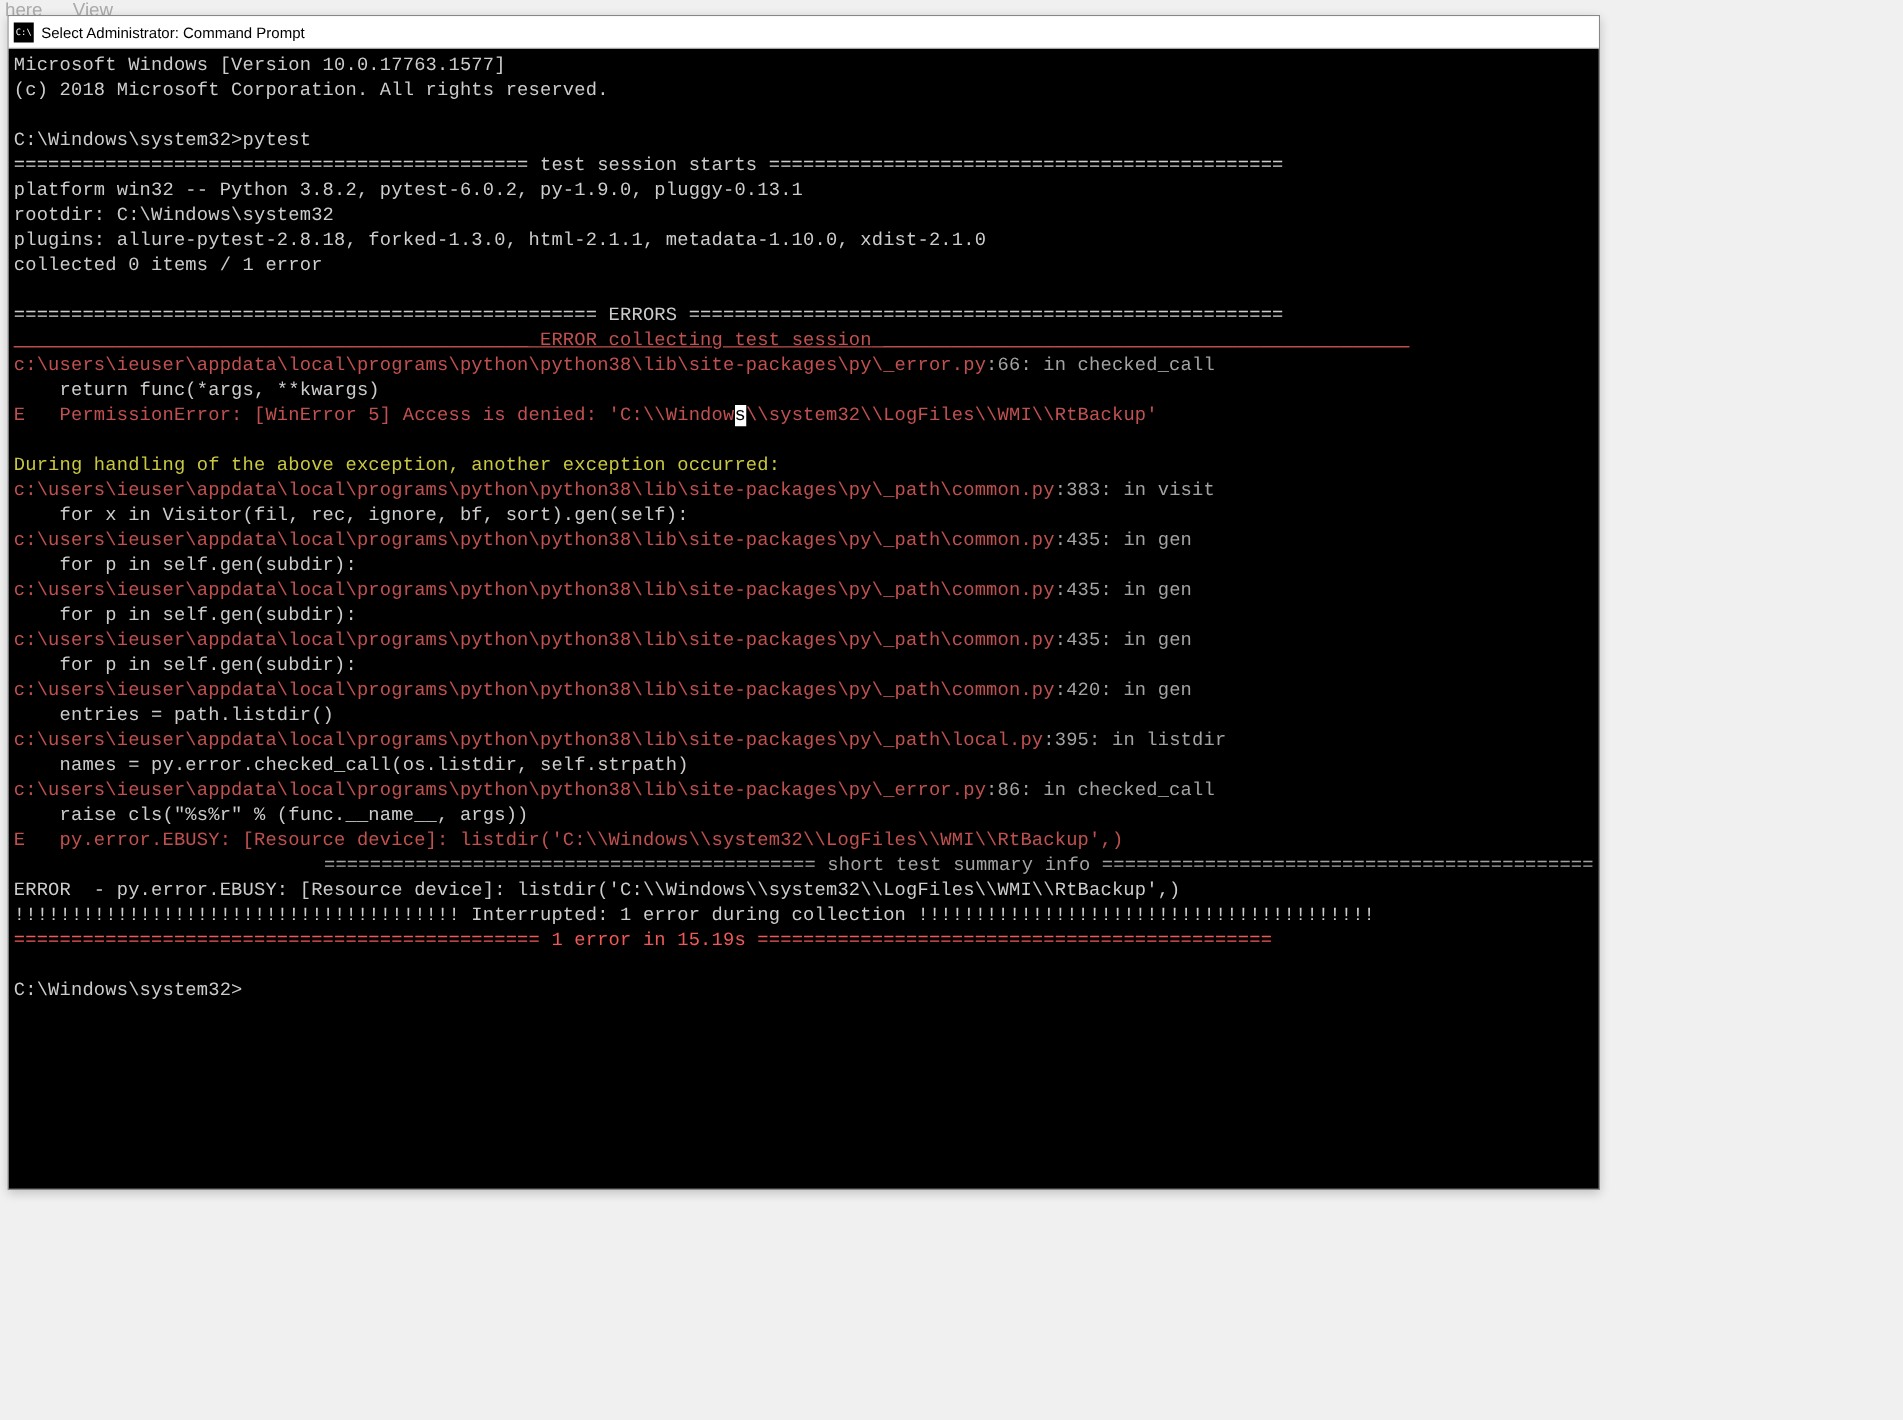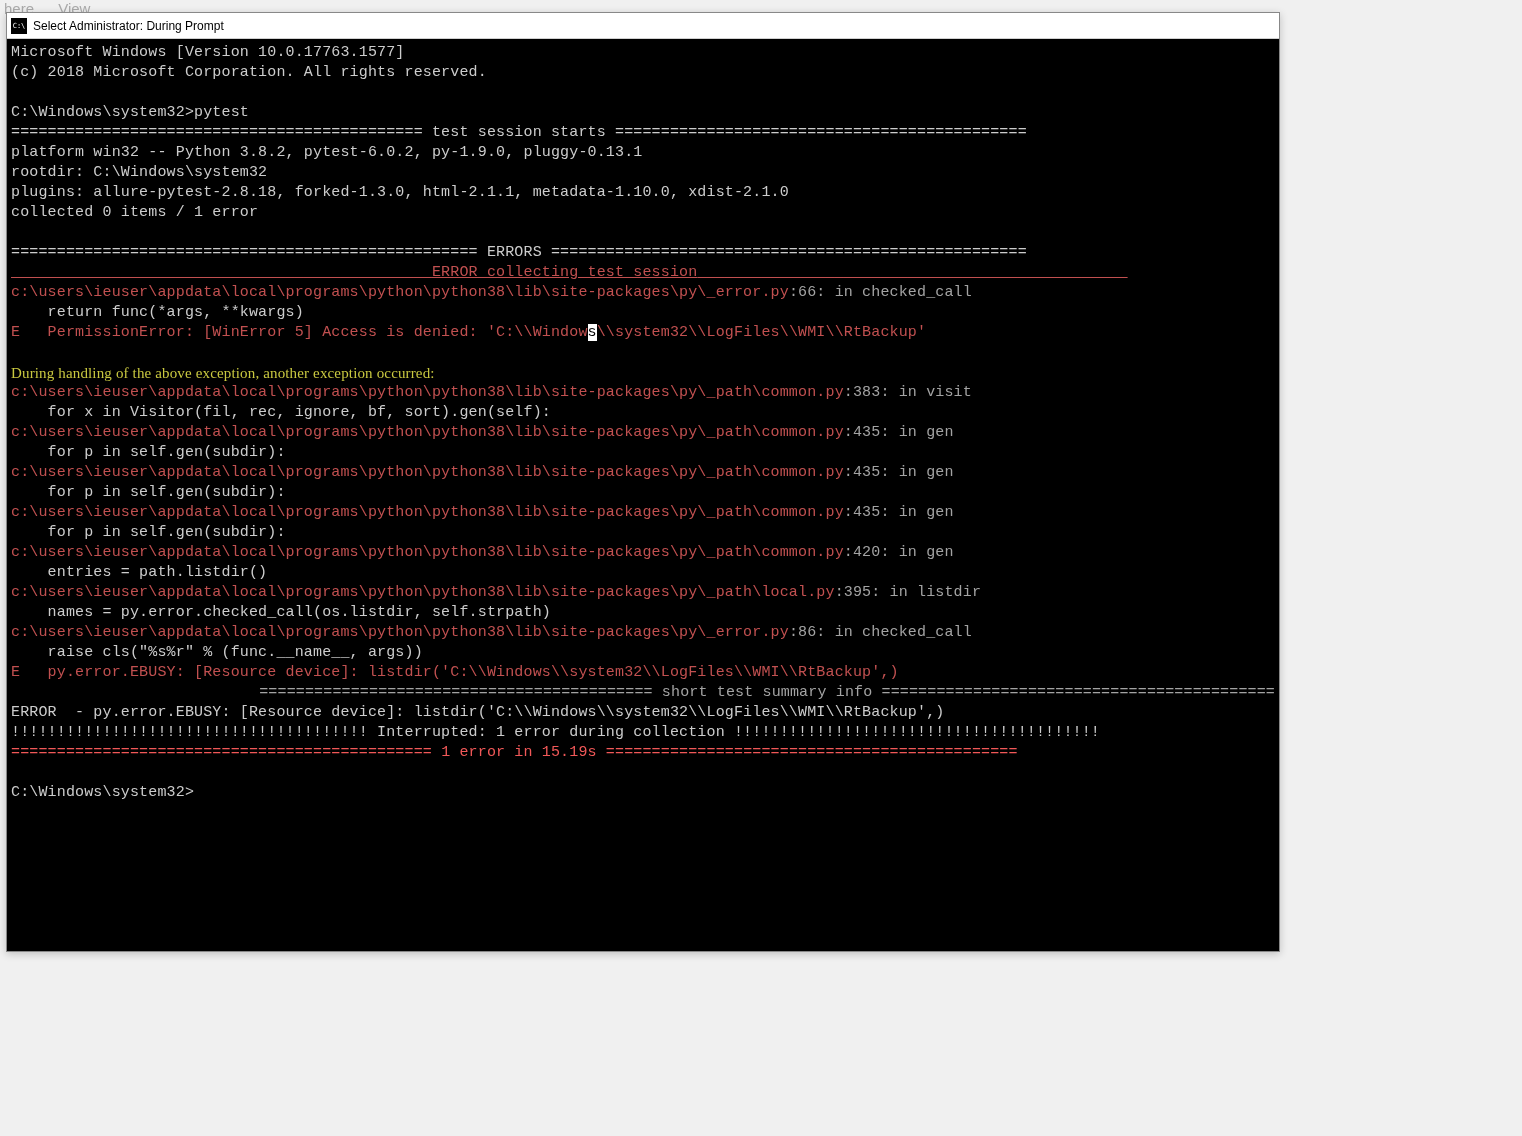--- a/index.html
+++ b/index.html
@@ -53,21 +53,21 @@
     padding: 4px 4px;
     font-size: 15px;
     line-height: 20px;
     white-space: pre;
     overflow: hidden;
     letter-spacing: 0.15px;
   }
   .c-red-dark { color: #c15050; }
   .c-red { color: #f15858; }
   .c-cyan { color: #a3a3a3; text-align: right; }
-  .c-yellow { color: #c9c840; font-family: Liberation Serif, serif; }
+  .c-yellow { color: #c9c840; }
   .sel { background: #fff; color: #000; }
   .underline { text-decoration: underline; text-decoration-color: #c15050; }
   
   .menu-ghost {
     position: absolute;
     top: 0;
     left: 4px;
     font-family: 'Segoe UI', sans-serif;
     font-size: 15px;
     color: #aaa;
@@ -78,16 +78,16 @@
 <body>
 
 <div class="menu-ghost">
   <span>here</span>
   <span>View</span>
 </div>
 
 <div class="window">
   <div class="titlebar">
     <span class="titlebar-icon"></span>
-    <span>Select Administrator: During Prompt</span>
+    <span>Select Administrator: Command Prompt</span>
   </div>
   <div class="terminal" id="terminal"><div>Microsoft Windows [Version 10.0.17763.1577]</div><div>(c) 2018 Microsoft Corporation. All rights reserved.</div><div>&nbsp;</div><div>C:\Windows\system32&gt;pytest</div><div>============================================= test session starts =============================================</div><div>platform win32 -- Python 3.8.2, pytest-6.0.2, py-1.9.0, pluggy-0.13.1</div><div>rootdir: C:\Windows\system32</div><div>plugins: allure-pytest-2.8.18, forked-1.3.0, html-2.1.1, metadata-1.10.0, xdist-2.1.0</div><div>collected 0 items / 1 error</div><div>&nbsp;</div><div>=================================================== ERRORS ====================================================</div><div><span class="c-red-dark underline">_____________________________________________ </span><span class="c-red-dark underline">ERROR collecting test session</span><span class="c-red-dark underline"> ______________________________________________</span></div><div><span class="c-red-dark">c:\users\ieuser\appdata\local\programs\python\python38\lib\site-packages\py\_error.py</span><span class="c-cyan">:66: in checked_call</span></div><div>    return func(*args, **kwargs)</div><div><span class="c-red-dark">E   PermissionError: [WinError 5] Access is denied: 'C:\\Window</span><span class="sel">s</span><span class="c-red-dark">\\system32\\LogFiles\\WMI\\RtBackup'</span></div><div>&nbsp;</div><div class="c-yellow">During handling of the above exception, another exception occurred:</div><div><span class="c-red-dark">c:\users\ieuser\appdata\local\programs\python\python38\lib\site-packages\py\_path\common.py</span><span class="c-cyan">:383: in visit</span></div><div>    for x in Visitor(fil, rec, ignore, bf, sort).gen(self):</div><div><span class="c-red-dark">c:\users\ieuser\appdata\local\programs\python\python38\lib\site-packages\py\_path\common.py</span><span class="c-cyan">:435: in gen</span></div><div>    for p in self.gen(subdir):</div><div><span class="c-red-dark">c:\users\ieuser\appdata\local\programs\python\python38\lib\site-packages\py\_path\common.py</span><span class="c-cyan">:435: in gen</span></div><div>    for p in self.gen(subdir):</div><div><span class="c-red-dark">c:\users\ieuser\appdata\local\programs\python\python38\lib\site-packages\py\_path\common.py</span><span class="c-cyan">:435: in gen</span></div><div>    for p in self.gen(subdir):</div><div><span class="c-red-dark">c:\users\ieuser\appdata\local\programs\python\python38\lib\site-packages\py\_path\common.py</span><span class="c-cyan">:420: in gen</span></div><div>    entries = path.listdir()</div><div><span class="c-red-dark">c:\users\ieuser\appdata\local\programs\python\python38\lib\site-packages\py\_path\local.py</span><span class="c-cyan">:395: in listdir</span></div><div>    names = py.error.checked_call(os.listdir, self.strpath)</div><div><span class="c-red-dark">c:\users\ieuser\appdata\local\programs\python\python38\lib\site-packages\py\_error.py</span><span class="c-cyan">:86: in checked_call</span></div><div>    raise cls("%s%r" % (func.__name__, args))</div><div class="c-red-dark">E   py.error.EBUSY: [Resource device]: listdir('C:\\Windows\\system32\\LogFiles\\WMI\\RtBackup',)</div><div class="c-cyan">=========================================== short test summary info ===========================================</div><div>ERROR  - py.error.EBUSY: [Resource device]: listdir('C:\\Windows\\system32\\LogFiles\\WMI\\RtBackup',)</div><div>!!!!!!!!!!!!!!!!!!!!!!!!!!!!!!!!!!!!!!! Interrupted: 1 error during collection !!!!!!!!!!!!!!!!!!!!!!!!!!!!!!!!!!!!!!!!</div><div><span class="c-red">============================================== </span><span class="c-red">1 error</span><span class="c-red"> in 15.19s</span><span class="c-red"> =============================================</span></div><div>&nbsp;</div><div>C:\Windows\system32&gt;</div></div>
 </div>
 
 </body></html>

